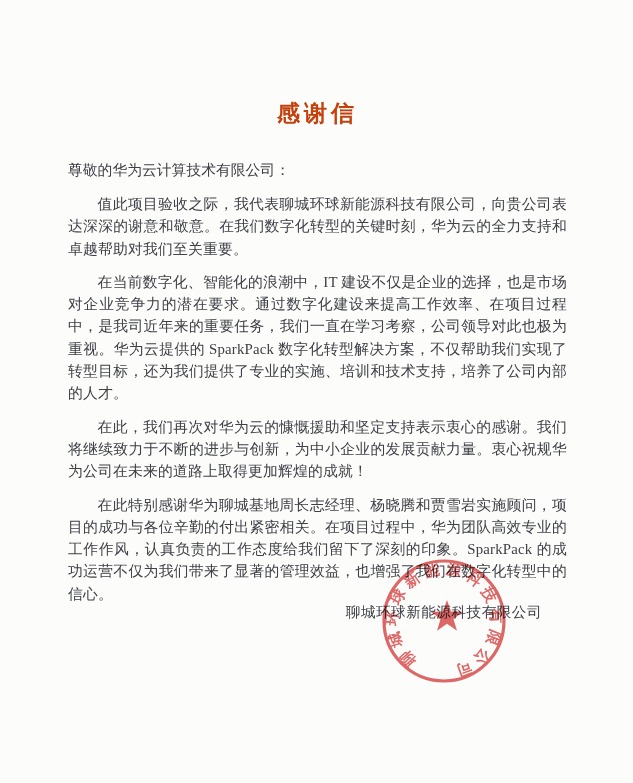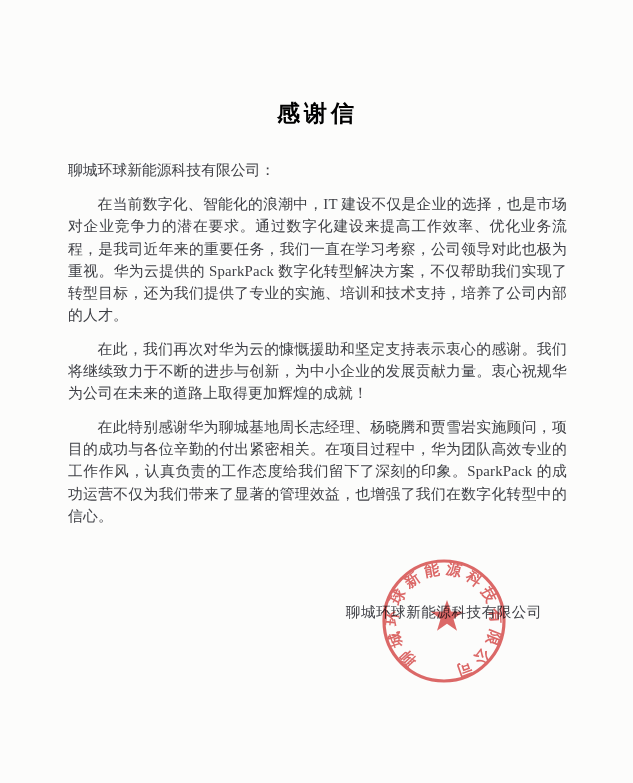--- a/index.html
+++ b/index.html
@@ -21,21 +21,21 @@
     left: 68px;
     top: 98px;
     width: 499px;
   }
   .letter h1 {
     font-size: 23px;
     font-weight: bold;
     text-align: center;
     letter-spacing: 4px;
     margin: 0 0 30px 0;
-    color: #000000;
+    color: #c2410c;
   }
   .salutation {
     font-size: 14.8px;
     line-height: 22px;
     margin: 0 0 12px 0;
   }
   .para {
     font-size: 14.8px;
     line-height: 22.3px;
     text-align: justify;
@@ -74,22 +74,23 @@
     letter-spacing: 5px;
   }
 </style>
 </head>
 <body>
 
 <div class="page">
 
   <div class="letter">
     <h1>感谢信</h1>
-    <p class="salutation">聊城环球新能源科技有限公司：</p>
-    <p class="para">在当前数字化、智能化的浪潮中，IT 建设不仅是企业的选择，也是市场对企业竞争力的潜在要求。通过数字化建设来提高工作效率、优化业务流程，是我司近年来的重要任务，我们一直在学习考察，公司领导对此也极为重视。华为云提供的 SparkPack 数字化转型解决方案，不仅帮助我们实现了转型目标，还为我们提供了专业的实施、培训和技术支持，培养了公司内部的人才。</p>
+    <p class="salutation">尊敬的华为云计算技术有限公司：</p>
+    <p class="para">值此项目验收之际，我代表聊城环球新能源科技有限公司，向贵公司表达深深的谢意和敬意。在我们数字化转型的关键时刻，华为云的全力支持和卓越帮助对我们至关重要。</p>
+    <p class="para">在当前数字化、智能化的浪潮中，IT 建设不仅是企业的选择，也是市场对企业竞争力的潜在要求。通过数字化建设来提高工作效率、在项目过程中，是我司近年来的重要任务，我们一直在学习考察，公司领导对此也极为重视。华为云提供的 SparkPack 数字化转型解决方案，不仅帮助我们实现了转型目标，还为我们提供了专业的实施、培训和技术支持，培养了公司内部的人才。</p>
     <p class="para">在此，我们再次对华为云的慷慨援助和坚定支持表示衷心的感谢。我们将继续致力于不断的进步与创新，为中小企业的发展贡献力量。衷心祝规华为公司在未来的道路上取得更加辉煌的成就！</p>
     <p class="para">在此特别感谢华为聊城基地周长志经理、杨晓腾和贾雪岩实施顾问，项目的成功与各位辛勤的付出紧密相关。在项目过程中，华为团队高效专业的工作作风，认真负责的工作态度给我们留下了深刻的印象。SparkPack 的成功运营不仅为我们带来了显著的管理效益，也增强了我们在数字化转型中的信心。</p>
   </div>
 
   <div class="signature">
     <div class="company">聊城环球新能源科技有限公司</div>
   </div>
 
   <svg class="seal" viewBox="0 0 150 150" xmlns="http://www.w3.org/2000/svg">
     <circle cx="75" cy="75" r="60" fill="none" stroke-width="3.2" stroke="#d94f4f"></circle>

